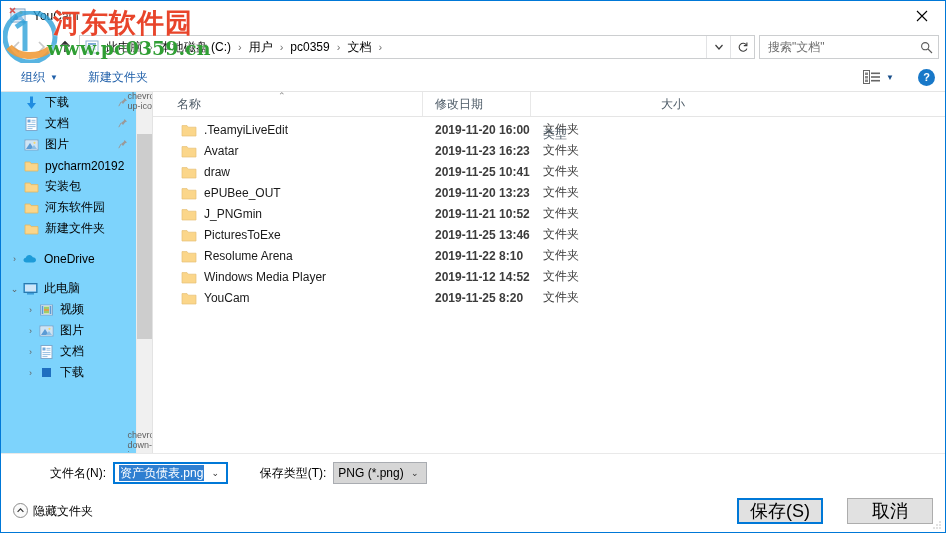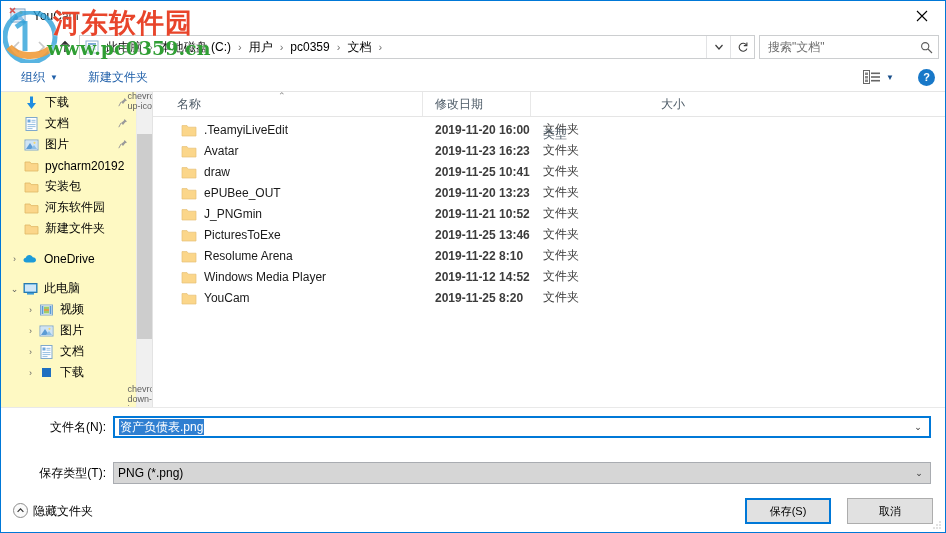--- a/index.html
+++ b/index.html
@@ -116,21 +116,21 @@
   }
 
   
   .bodyrow { flex: 1; display: flex; min-height: 0; }
 
   .sidebar {
     width: 152px; flex: none;
     border-right: 1px solid #e3e3e3;
     position: relative;
     overflow: hidden;
-    background: #fef9c3;
+    background: #7dd3fc;
   }
   .sb-scroll { position: absolute; inset: 0 16px 0 0; overflow: hidden; }
   .sb-item {
     height: 21px; display: flex; align-items: center;
     padding-left: 6px; white-space: nowrap;
     font-size: 12px; color: #000;
   }
   .sb-expander {
     width: 15px; flex: none; color: #606060; font-size: 9px;
     display: flex; align-items: center; justify-content: center;
@@ -189,21 +189,21 @@
   }
   .cell-name { width: 270px; display: flex; align-items: flex-end; padding-left: 28px; overflow: hidden; }
   .folder-icon { width: 16px; height: 13px; flex: none; margin-right: 7px; position: relative; }
   .cell-date { width: 108px; padding-left: 12px; color: #3c3c3c; white-space: nowrap; font-weight: bold; }
   .cell-type { width: 118px; padding-left: 12px; color: #3c3c3c; white-space: nowrap; }
   .cell-size { width: 82px; padding-left: 12px; color: #3c3c3c; }
 
   
   .fields {
     flex: none; padding: 8px 14px 6px 14px;
-    display: flex; flex-direction: column; gap: 24px;
+    display: flex; flex-direction: row; gap: 7px;
     border-top: 1px solid #e9e9e9;
   }
   .fieldrow { display: flex; align-items: center; }
   .fieldlabel {
     width: 98px; flex: none; text-align: right; padding-right: 7px;
     font-size: 12px; color: #000; white-space: nowrap;
   }
   .combo {
     flex: 1; height: 22px; display: flex; align-items: center;
     background: #fff; border: 1px solid #a9acb1;
@@ -236,23 +236,23 @@
   .hf-circle {
     width: 15px; height: 15px; border-radius: 50%;
     border: 1px solid #8d8d8d; background: #fafafa;
     display: flex; align-items: center; justify-content: center;
     font-size: 8px; color: #333;
   }
   .footer-spacer { flex: 1; }
   .btn {
     width: 86px; height: 26px;
     display: flex; align-items: center; justify-content: center;
-    font-size: 11px; color: #000;
+    font-size: 18px; color: #000;
     background: #e1e1e1; border: 1px solid #adadad;
-    margin-left: 16px;
+    margin-left: 24px;
   }
   .btn.primary {
     background: #e1e1e1;
     border: 2px solid #0078d7;
   }
   .resize-grip {
     position: absolute; right: 3px; bottom: 3px;
     width: 10px; height: 10px;
   }
 

